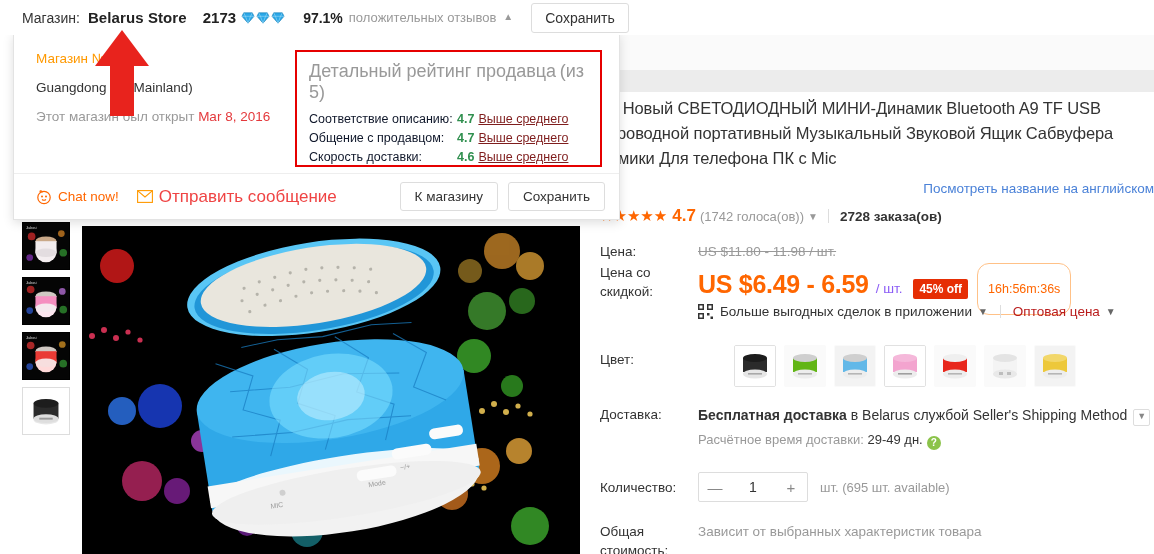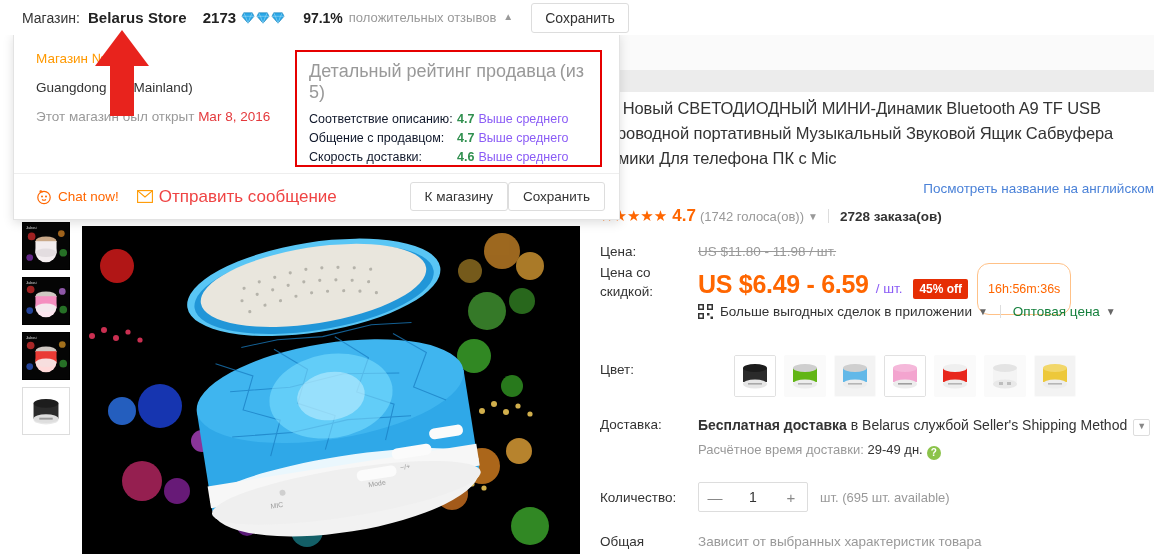--- a/index.html
+++ b/index.html
@@ -53,31 +53,31 @@
   .pl-date{color:#e4393c;}
   .rating-box{
     width:307px;height:117px;border:2px solid #e60000;box-sizing:border-box;
     padding:9px 12px 0 12px;margin-left:1px;
   }
   .rb-title{font-size:13px;font-weight:bold;color:#333;margin-bottom:9px;}
   .rb-title span{font-weight:normal;color:#999;font-size:18px;}
   .rb-line{display:flex;align-items:baseline;margin-bottom:5px;font-size:12.5px;}
   .rb-k{color:#0f172a;width:148px;}
   .rb-v{color:#2f8f4e;font-weight:bold;margin-right:4px;}
-  .rb-t{color:#8b5cf6;}
+  .rb-t{color:#7f1d1d;text-decoration:underline;}
   .pop-foot{
     position:absolute;left:0;bottom:0;width:100%;height:46px;
     border-top:1px solid #eee;display:flex;align-items:center;
     padding:0 14px 0 22px;box-sizing:border-box;
   }
   .chat-link{display:flex;align-items:center;color:#f60;font-size:13.5px;cursor:pointer;margin-right:18px;}
   .chat-link svg{margin-right:6px;}
   .msg-link{display:flex;align-items:center;color:#ef4444;font-size:17px;cursor:pointer;}
   .msg-link svg{margin-right:6px;}
-  .pop-btns{margin-left:auto;display:flex;}
+  .pop-btns{margin-left:auto;display:flex;gap:10px;}
   .pop-btn{
     border:1px solid #ddd;background:#fff;border-radius:3px;
     padding:6px 14px;font-size:13.5px;color:#333;cursor:pointer;font-family:inherit;
   }
   
   .bg-strip{position:absolute;left:620px;top:35px;width:534px;height:35px;background:#fafafa;border-bottom:1px solid #ededed;z-index:1;}
   .bg-strip2{position:absolute;left:620px;top:70px;width:534px;height:22px;background:#ececec;z-index:1;}
   .bg-white{position:absolute;left:0;top:92px;width:1154px;height:462px;background:#fff;z-index:1;}
   .top-hair{position:absolute;left:620px;top:33px;width:534px;height:1px;background:#e6e6e6;z-index:2;}
   
@@ -124,23 +124,23 @@
   }
   .timer{
     border:1px solid #ffc187;color:#f60;font-size:12.5px;
     border-radius:12px;padding:18px 10px;margin-left:9px;
   }
   .deals{display:flex;align-items:center;margin:7px 0 0 0;}
   .qr{width:15px;height:15px;margin-right:7px;}
   .deals-txt{color:#333;font-size:13.5px;cursor:pointer;}
   .deals-car{color:#666;font-size:10px;margin-left:6px;}
   .dsep{width:1px;height:13px;background:#ddd;margin:0 12px;}
-  .wholesale{color:#15803d;font-size:13.5px;cursor:pointer;}
-  
-  .crow{display:flex;align-items:flex-start;margin-top:36px;gap:36px;}
+  .wholesale{color:#b91c1c;font-size:13.5px;cursor:pointer;}
+  
+  .crow{display:flex;align-items:flex-start;margin-top:26px;gap:36px;}
   .ck{width:98px;color:#333;font-size:13.5px;line-height:30px;flex:none;}
   .swatches{display:flex;gap:8px;}
   .sw{
     width:42px;height:42px;border:1px solid transparent;box-sizing:border-box;
     cursor:pointer;overflow:hidden;background:#fafafa;border-radius:2px;
   }
   .sw.on{border:1px solid #e1e1e1;background:#fff;}
   .sw svg{display:block;width:100%;height:100%;}
   
   .ship{display:flex;margin-top:18px;}

